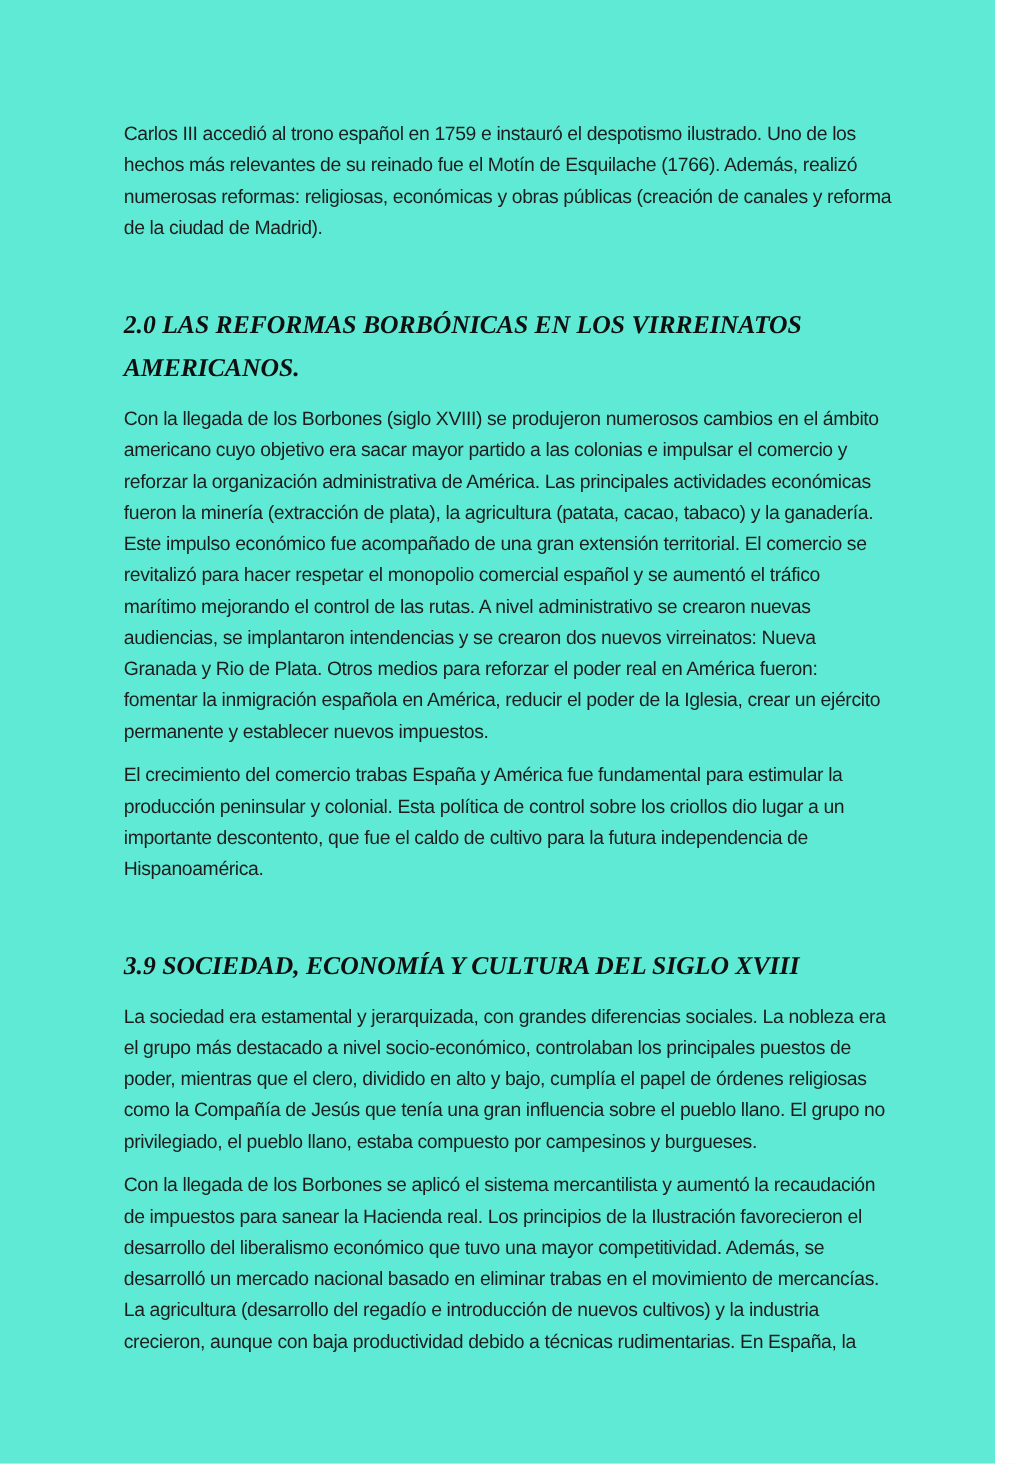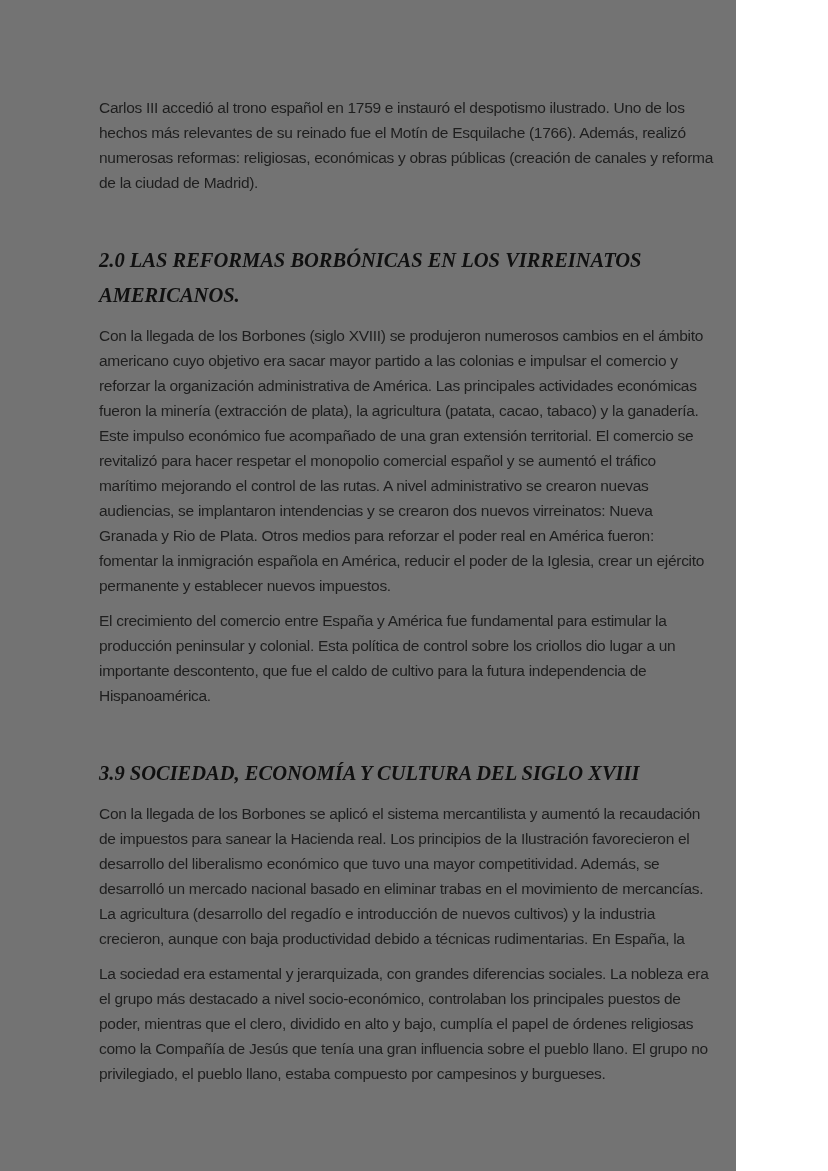--- a/index.html
+++ b/index.html
@@ -7,24 +7,24 @@
     padding: 0;
     background: #ffffff;
   }
   body {
     width: 828px;
     height: 1171px;
     overflow: hidden;
   }
   .page {
     box-sizing: border-box;
-    width: 736px;
+    width: 796px;
     height: 1171px;
     padding: 95px 20px 0 99px;
-    background: #737373;
+    background: #5eead4;
   }
   .body-text {
     width: 706px;
     margin: 0 0 10px 0;
     font-family: "Liberation Sans", "DejaVu Sans", sans-serif;
     font-size: 15.5px;
     line-height: 25px;
     letter-spacing: -0.3px;
     color: #1e1e1e;
     white-space: pre-line;
@@ -60,33 +60,33 @@
 reforzar la organización administrativa de América. Las principales actividades económicas
 fueron la minería (extracción de plata), la agricultura (patata, cacao, tabaco) y la ganadería.
 Este impulso económico fue acompañado de una gran extensión territorial. El comercio se
 revitalizó para hacer respetar el monopolio comercial español y se aumentó el tráfico
 marítimo mejorando el control de las rutas. A nivel administrativo se crearon nuevas
 audiencias, se implantaron intendencias y se crearon dos nuevos virreinatos: Nueva
 Granada y Rio de Plata. Otros medios para reforzar el poder real en América fueron:
 fomentar la inmigración española en América, reducir el poder de la Iglesia, crear un ejército
 permanente y establecer nuevos impuestos.</p>
 
-  <p class="body-text">El crecimiento del comercio entre España y América fue fundamental para estimular la
+  <p class="body-text">El crecimiento del comercio trabas España y América fue fundamental para estimular la
 producción peninsular y colonial. Esta política de control sobre los criollos dio lugar a un
 importante descontento, que fue el caldo de cultivo para la futura independencia de
 Hispanoamérica.</p>
 
   <h2 class="section-heading">3.9 SOCIEDAD, ECONOMÍA Y CULTURA DEL SIGLO XVIII</h2>
+
+  <p class="body-text">La sociedad era estamental y jerarquizada, con grandes diferencias sociales. La nobleza era
+el grupo más destacado a nivel socio-económico, controlaban los principales puestos de
+poder, mientras que el clero, dividido en alto y bajo, cumplía el papel de órdenes religiosas
+como la Compañía de Jesús que tenía una gran influencia sobre el pueblo llano. El grupo no
+privilegiado, el pueblo llano, estaba compuesto por campesinos y burgueses.</p>
 
   <p class="body-text">Con la llegada de los Borbones se aplicó el sistema mercantilista y aumentó la recaudación
 de impuestos para sanear la Hacienda real. Los principios de la Ilustración favorecieron el
 desarrollo del liberalismo económico que tuvo una mayor competitividad. Además, se
 desarrolló un mercado nacional basado en eliminar trabas en el movimiento de mercancías.
 La agricultura (desarrollo del regadío e introducción de nuevos cultivos) y la industria
 crecieron, aunque con baja productividad debido a técnicas rudimentarias. En España, la</p>
 
-  <p class="body-text">La sociedad era estamental y jerarquizada, con grandes diferencias sociales. La nobleza era
-el grupo más destacado a nivel socio-económico, controlaban los principales puestos de
-poder, mientras que el clero, dividido en alto y bajo, cumplía el papel de órdenes religiosas
-como la Compañía de Jesús que tenía una gran influencia sobre el pueblo llano. El grupo no
-privilegiado, el pueblo llano, estaba compuesto por campesinos y burgueses.</p>
-
 </div>
 
 </body></html>

